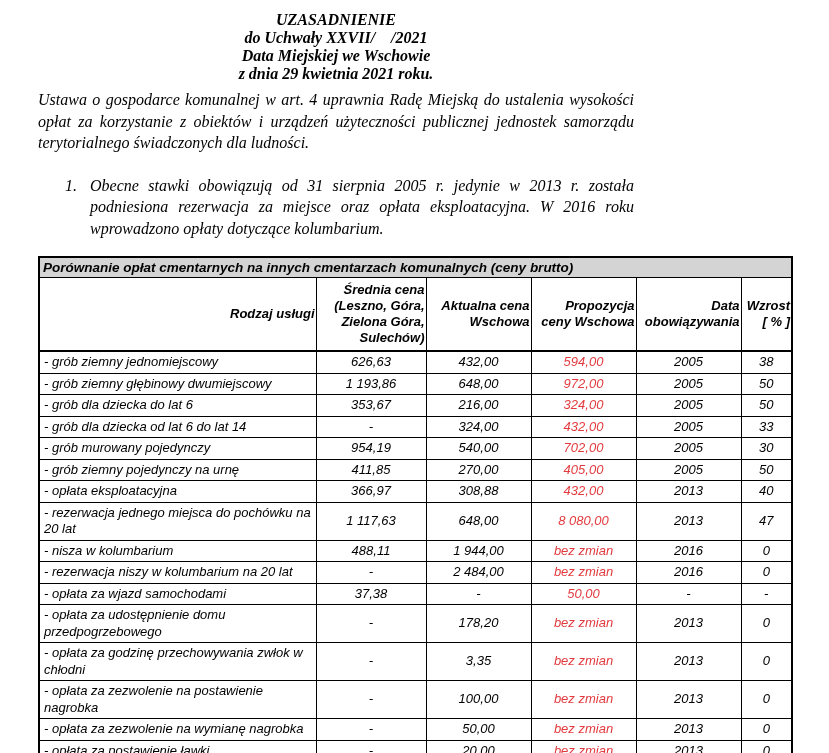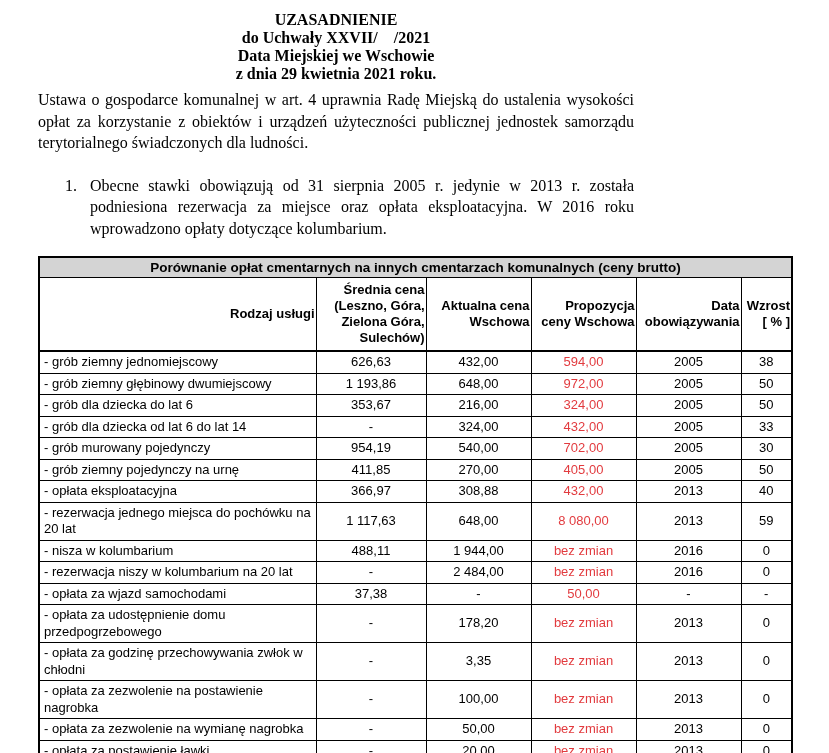--- a/index.html
+++ b/index.html
@@ -10,20 +10,21 @@
     height: 753px;
     overflow: hidden;
   }
   .page {
     box-sizing: border-box;
     width: 672px;
     height: 753px;
     padding: 11px 38px 0 38px;
     font-family: "Liberation Serif", serif;
     color: #000000;
+    font-style: italic;
   }
   
   .doc-title {
     text-align: center;
     font-weight: bold;
     font-size: 16px;
     line-height: 18px;
   }
   .doc-title div { white-space: pre-wrap; }
   
@@ -60,21 +61,21 @@
   }
   table.fees th, table.fees td {
     border: 1px solid #000;
     vertical-align: middle;
     padding: 2px 3px;
     overflow: hidden;
   }
   th.table-title {
     background: var(--gray, #d4d4d4);
     font-weight: bold;
-    text-align: center;
+    text-align: left;
     font-size: 13.5px;
     padding: 2px 0;
     border-bottom: 2px solid #000;
   }
   thead th.col-head {
     font-weight: bold;
     text-align: right;
     white-space: pre-line;
     line-height: 16px;
     padding: 4px 1px;
@@ -196,21 +197,21 @@
     <td class="c proposed">432,00</td>
     <td class="c">2013</td>
     <td class="c">40</td>
   </tr>
         <tr>
     <td class="svc">- rezerwacja jednego miejsca do pochówku na 20 lat</td>
     <td class="c">1 117,63</td>
     <td class="c">648,00</td>
     <td class="c proposed">8 080,00</td>
     <td class="c">2013</td>
-    <td class="c">59</td>
+    <td class="c">47</td>
   </tr>
         <tr>
     <td class="svc">- nisza w kolumbarium</td>
     <td class="c">488,11</td>
     <td class="c">1 944,00</td>
     <td class="c proposed">bez zmian</td>
     <td class="c">2016</td>
     <td class="c">0</td>
   </tr>
         <tr>

